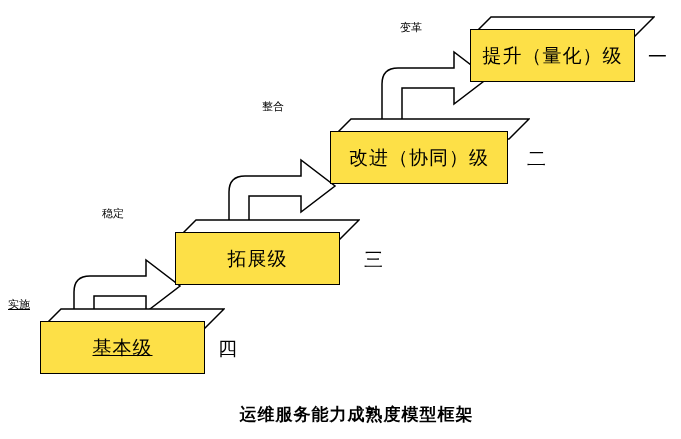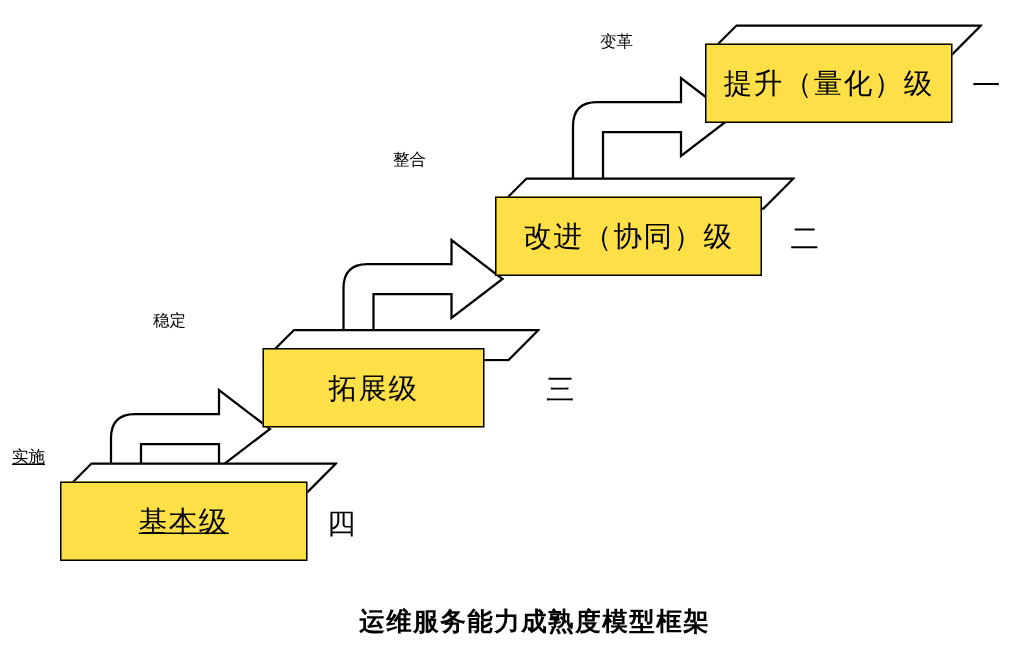--- a/index.html
+++ b/index.html
@@ -83,21 +83,21 @@
 
   <svg class="box-3d-top" style="left:40px; top:308px; width:185px; height:22px;" viewBox="0 0 185 22">
     <path d="M 1 21 L 21 1 L 184 1 L 164 21 Z" fill="#ffffff" stroke="#000000" stroke-width="1.5"></path>
   </svg>
   <div class="box" style="left:40px; top:321px; width:165px; height:53px;text-decoration:underline;">基本级</div>
   <div class="level-num" style="left:218px; top:336px;">四</div>
 
   <svg class="box-3d-top" style="left:175px; top:219px; width:185px; height:22px;" viewBox="0 0 185 22">
     <path d="M 1 21 L 21 1 L 184 1 L 164 21 Z" fill="#ffffff" stroke="#000000" stroke-width="1.5"></path>
   </svg>
-  <div class="box" style="left:175px; top:232px; width:148px; height:53px;">拓展级</div>
+  <div class="box" style="left:175px; top:232px; width:165px; height:53px;">拓展级</div>
   <div class="level-num" style="left:364px; top:247px;">三</div>
 
   <svg class="box-3d-top" style="left:330px; top:118px; width:200px; height:22px;" viewBox="0 0 200 22">
     <path d="M 1 21 L 21 1 L 199 1 L 179 21 Z" fill="#ffffff" stroke="#000000" stroke-width="1.5"></path>
   </svg>
   <div class="box" style="left:330px; top:131px; width:178px; height:53px;">改进（协同）级</div>
   <div class="level-num" style="left:527px; top:146px;">二</div>
 
   <svg class="box-3d-top" style="left:470px; top:16px; width:185px; height:22px;" viewBox="0 0 185 22">
     <path d="M 1 21 L 21 1 L 184 1 L 164 21 Z" fill="#ffffff" stroke="#000000" stroke-width="1.5"></path>

